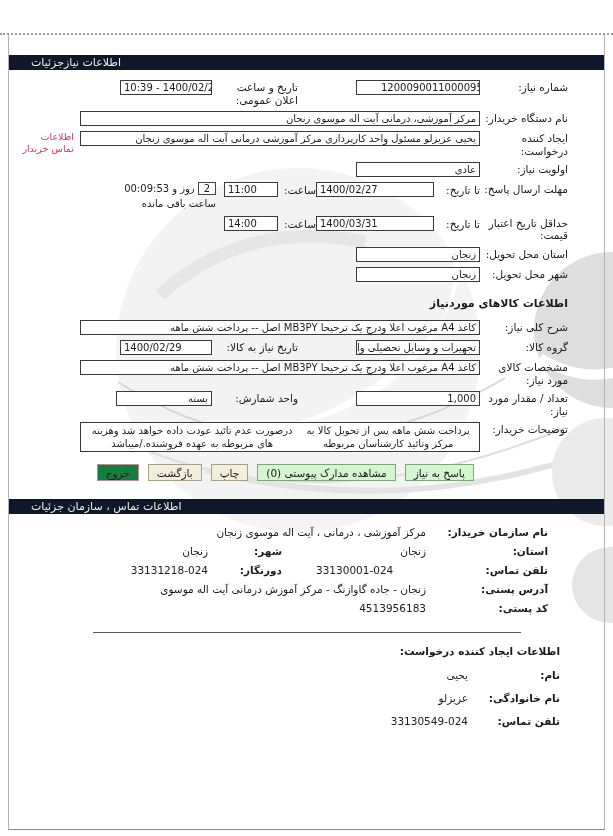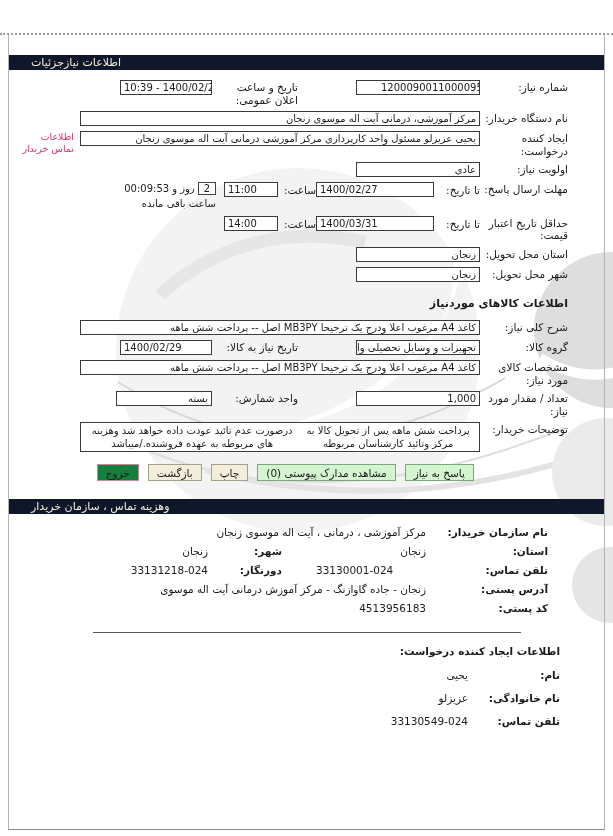--- a/index.html
+++ b/index.html
@@ -193,21 +193,21 @@
 
   <div class="btns">
     <button class="btn green">پاسخ به نیاز</button>
     <button class="btn green">مشاهده مدارک پیوستی (0)</button>
     <button class="btn beige">چاپ</button>
     <button class="btn beige">بازگشت</button>
     <button class="btn pink">خروج</button>
   </div>
 
   <div class="bar bar2">
-    <span>وهزینه تماس ، سازمان خریدار</span>
+    <span>اطلاعات تماس ، سازمان جزئیات</span>
   </div>
 
   <div class="contact">
     <div class="crow">
       <div class="clbl">نام سازمان خریدار:</div>
       <div class="cval">مرکز آموزشی ، درمانی ، آیت اله موسوی زنجان</div>
     </div>
     <div class="crow">
       <div class="clbl">استان:</div>
       <div class="cval cw110">زنجان</div>

